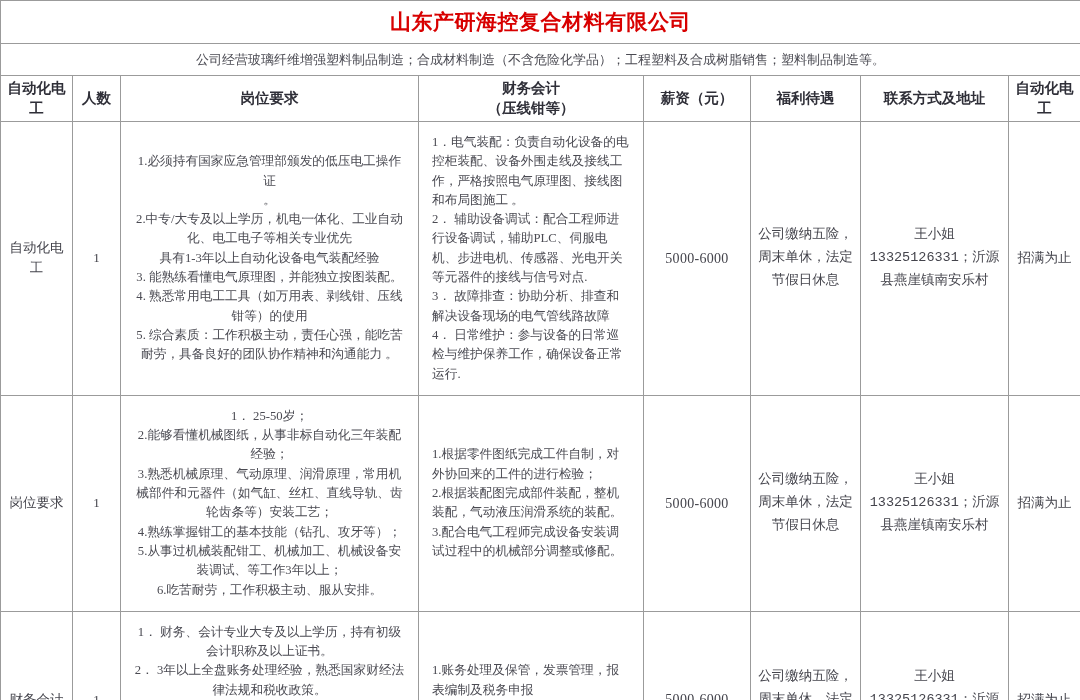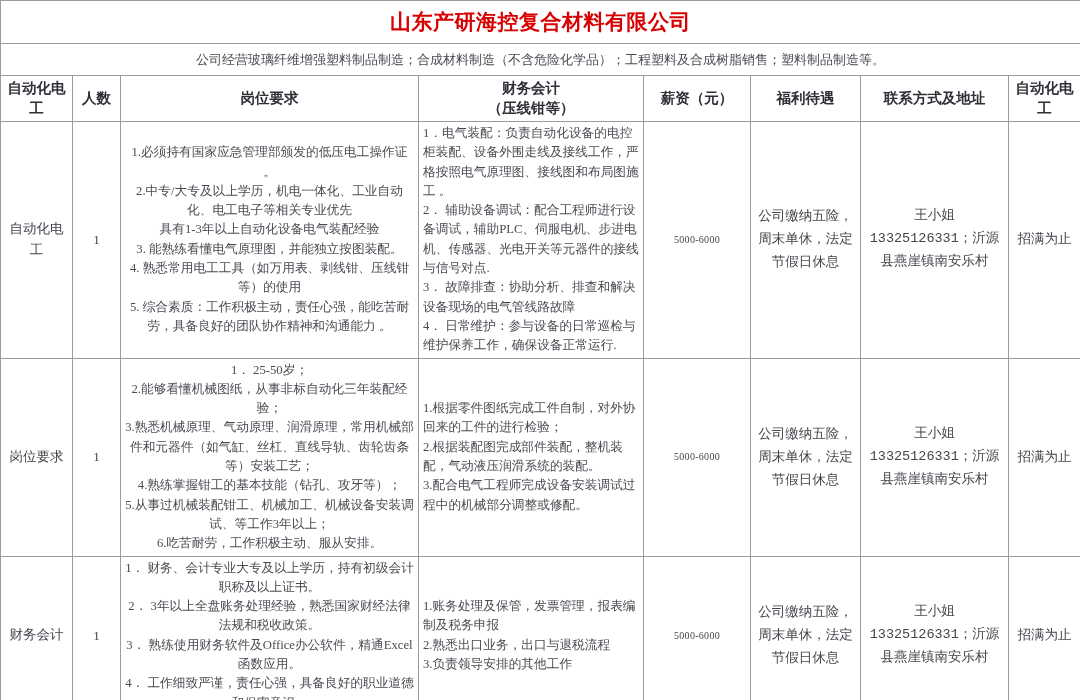--- a/index.html
+++ b/index.html
@@ -70,37 +70,37 @@
     background: #ffffff;
   }
   
   td.c-name, td.c-count, td.c-salary, td.c-welfare, td.c-contact, td.c-valid {
     text-align: center;
     font-size: 13.5px;
     line-height: 1.55;
     color: #44444c;
   }
   td.c-count { font-size: 13px; }
-  td.c-salary { font-size: 10px; letter-spacing: .3px; }
+  td.c-salary { font-size: 14px; letter-spacing: .3px; }
   td.c-req, td.c-duty {
     text-align: center;
     font-size: 12.7px;
     line-height: 1.52;
     color: #4a4a52;
     vertical-align: top;
     padding-top: 6px;
   }
   td.c-duty { text-align: left; }
   td.c-req p, td.c-duty p {
-    margin: 0;
+    margin: 9px;
     white-space: pre-wrap;
     word-break: break-all;
   }
   td.c-duty.center p { text-align: left; }
-  td.c-welfare { line-height: 1.7; }
+  td.c-welfare { line-height: 1.7; font-family: Liberation Mono, monospace; }
   td.c-contact { line-height: 1.7; font-family: Liberation Mono, monospace; }
   .pad-bottom {
     flex: 1 1 auto;
     background: #ffffff;
   }
 </style>
 </head>
 <body>
 
 <div class="sheet">

